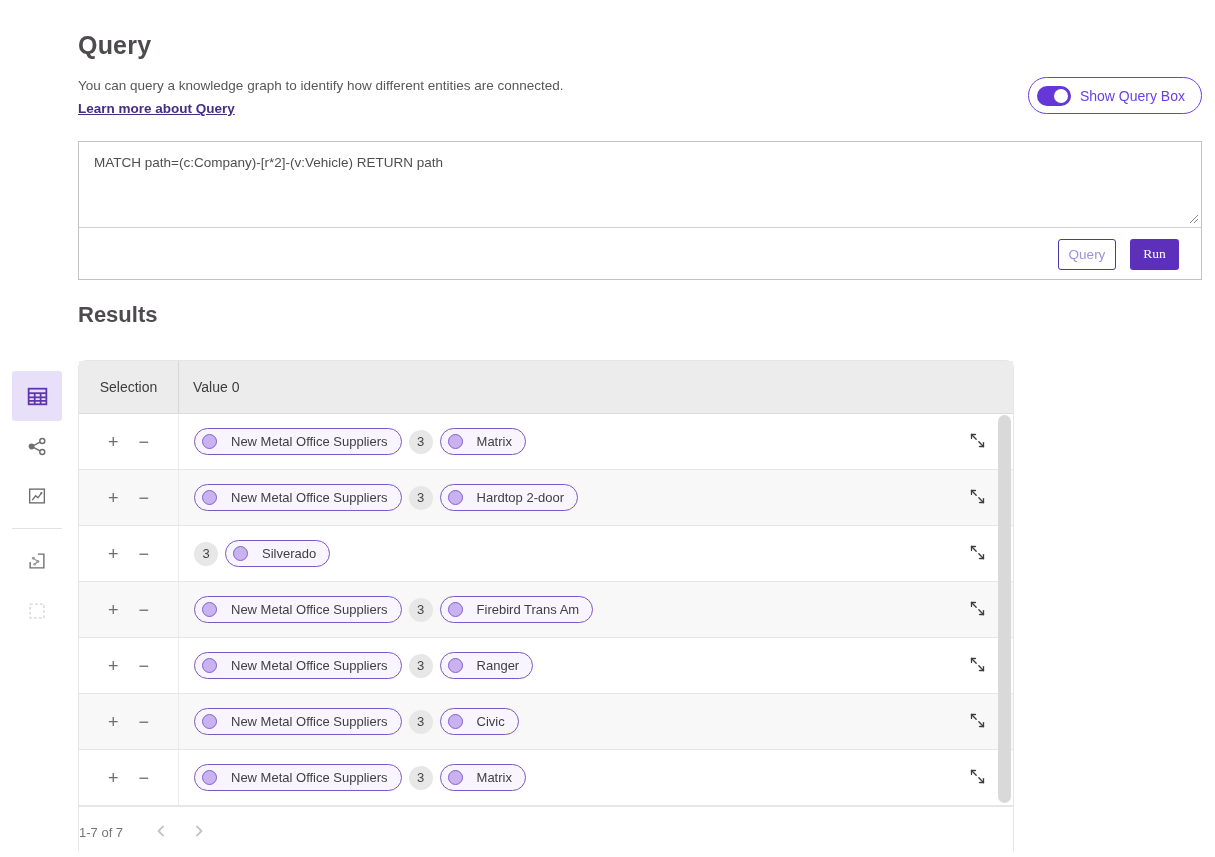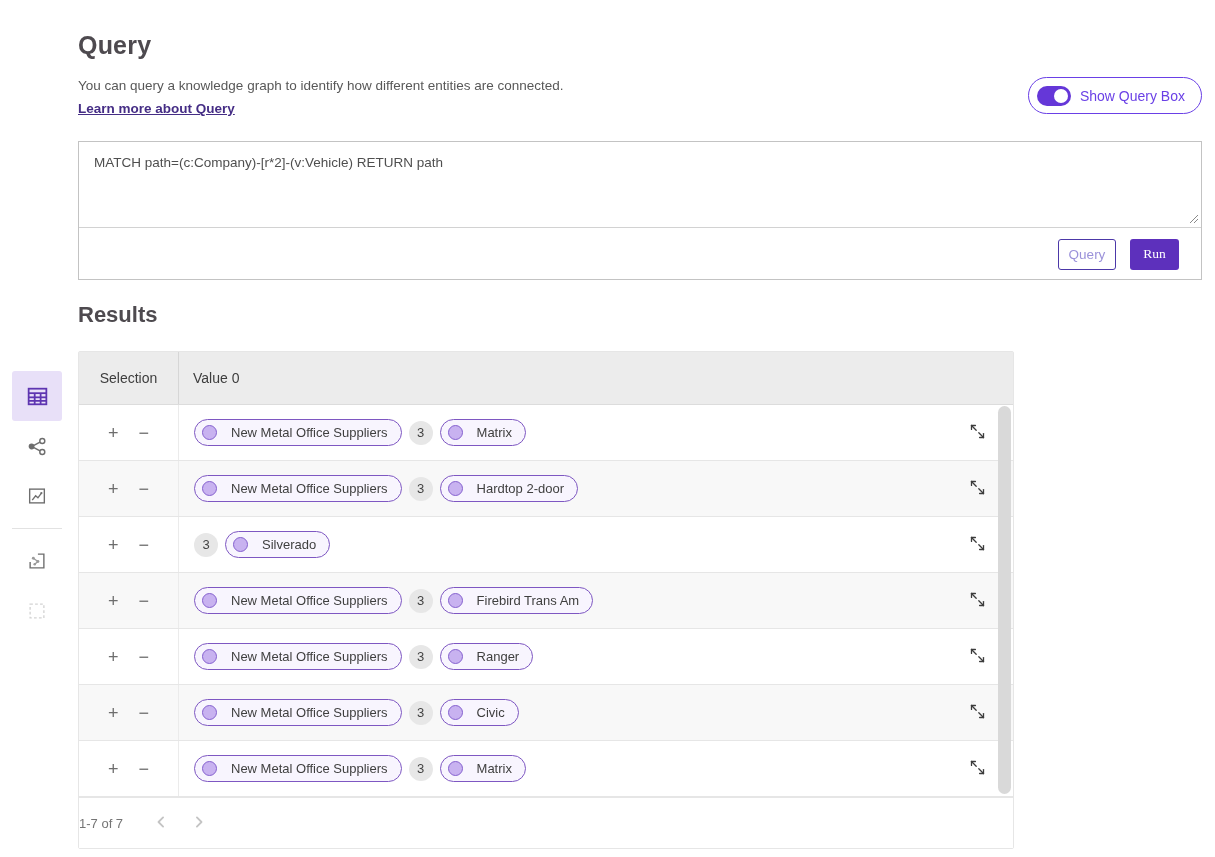--- a/index.html
+++ b/index.html
@@ -31,21 +31,21 @@
   .btn-clear {
     min-width:58px; height:31px; background:#fff; border:1px solid #4c38a8; border-radius:3px;
     font-family:"Liberation Sans", sans-serif; font-size:13.5px; color:#9b92da; cursor:pointer;
   }
   .btn-run {
     min-width:49px; height:31px; background:#5d30bc; border:none; border-radius:3px;
     font-family:Liberation Serif, serif; font-size:13.5px; color:#ffffff; cursor:pointer;
   }
   
   .results-title { position:absolute; left:78px; top:302px; font-size:22px; font-weight:700; color:#4e4a4f; }
-  .results-table { position:absolute; left:78px; top:351px; width:936px; height:498px; border:1px solid #e6e6e6; border-radius:2px; background:#fff; display:flex; flex-direction:column; }
+  .results-table { position:absolute; left:78px; top:360px; width:936px; height:498px; border:1px solid #e6e6e6; border-radius:8px; background:#fff; display:flex; flex-direction:column; }
   .thead { height:53px; flex:0 0 53px; background:#ececec; display:flex; align-items:center; border-bottom:1px solid #dcdcdc; }
   .th-selection { width:100px; flex:0 0 100px; text-align:center; font-size:14px; color:#3d3d3d; border-right:1px solid #d6d6d6; height:100%; display:flex; align-items:center; justify-content:center; }
   .th-value { flex:1; font-size:14px; color:#3d3d3d; padding-left:14px; }
   .tbody { position:relative; flex:0 0 392px; }
   .trow { height:56px; display:flex; align-items:center; border-bottom:1px solid #e6e6e6; background:#fff; }
   .trow.alt { background:#f8f8f8; }
   .cell-selection { width:100px; flex:0 0 100px; height:100%; display:flex; align-items:center; justify-content:center; gap:16px; border-right:1px solid #ebebeb; }
   .icon-btn { background:none; border:none; cursor:pointer; font-family:"Liberation Sans", sans-serif; font-size:18px; color:#6d6d6d; line-height:1; padding:0 2px; }
   .cell-value { flex:1; display:flex; align-items:center; padding-left:15px; gap:7px; }
   .pill {

